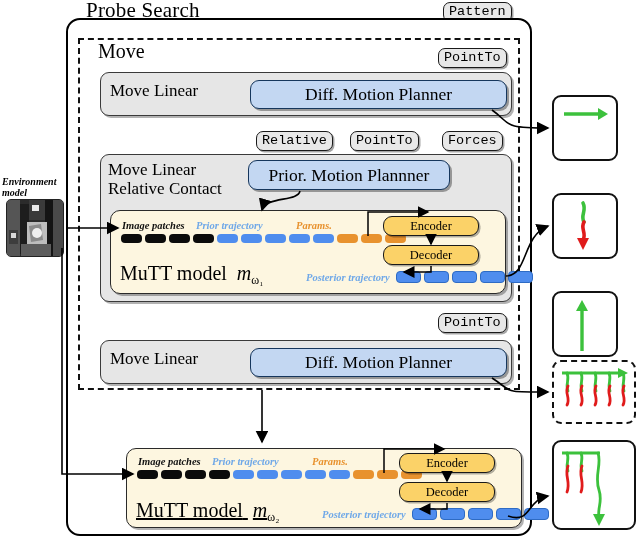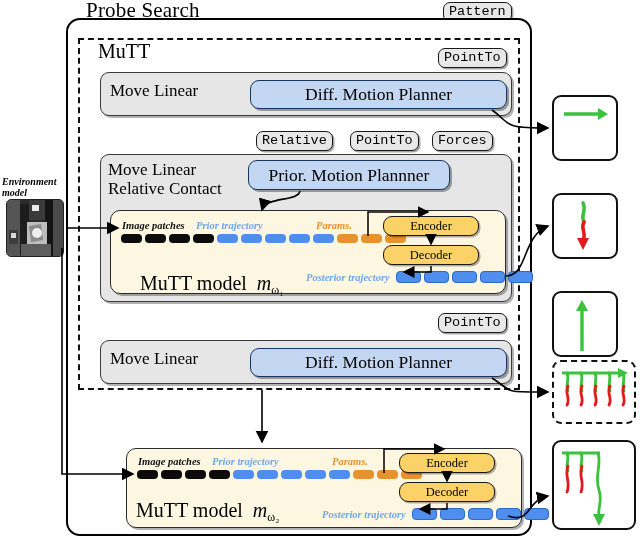--- a/index.html
+++ b/index.html
@@ -40,21 +40,21 @@
            font-size:17.5px;white-space:nowrap;}
 
   
   .mutt{background:#fdf6e0;border:1.6px solid #2a2a2a;border-radius:10px;
         box-shadow:2px 2px 0 rgba(0,0,0,.30);}
   .mutt-name{font-size:20px;white-space:nowrap;}
   .mutt-name .sub{font-size:12px;vertical-align:-4px;}
   .tok-label{font-size:10.5px;font-style:italic;font-weight:bold;white-space:nowrap;}
   .lbl-img{color:#111;}
   .lbl-prior{color:#6fa8e8;}
-  .lbl-params{color:#e8922e;margin-left:20px;}
+  .lbl-params{color:#e8922e;}
   .lbl-post{color:#6fa8e8;text-align:right;}
   .tokrow{display:flex;gap:3px;align-items:center;}
   .tok{width:21px;height:9px;border-radius:4px;}
   .tok.black{background:#0b0b0b;}
   .tok.blue{background:#4f8dee;}
   .tok.orange{background:#e8922e;}
   .tok.post{width:23px;height:10px;background:#4f8dee;border:1px solid #2e6bc4;}
 
   
   .ed{background:#fbd268;border:1.5px solid #1a1a1a;border-radius:9px;
@@ -75,30 +75,30 @@
 </style>
 </head>
 <body>
 
 <div class="abs serif" id="title">Probe Search</div>
 <div class="abs pill" style="left:443px;top:2px;">Pattern</div>
 
 <div class="abs" id="outer"></div>
 
 <div class="abs" id="loop"></div>
-<div class="abs serif" id="loop-label">MuTT</div>
+<div class="abs serif" id="loop-label">Move</div>
 <div class="abs pill" style="left:438px;top:48px;">PointTo</div>
 
 <div class="abs skill" style="left:100px;top:72px;width:412px;height:44px;"></div>
 <div class="abs serif skill-title" style="left:110px;top:81px;">Move Linear</div>
 <div class="abs planner" style="left:250px;top:80px;width:257px;height:29px;">Diff. Motion Planner</div>
 
 <div class="abs pill" style="left:256px;top:131px;">Relative</div>
 <div class="abs pill" style="left:350px;top:131px;">PointTo</div>
-<div class="abs pill" style="left:432px;top:131px;text-align:right;">Forces</div>
+<div class="abs pill" style="left:442px;top:131px;text-align:right;">Forces</div>
 
 <div class="abs skill" style="left:100px;top:154px;width:412px;height:148px;"></div>
 <div class="abs serif skill-title" style="left:108px;top:160px;">Move Linear</div>
 <div class="abs serif skill-title" style="left:108px;top:179px;">Relative Contact</div>
 <div class="abs planner" style="left:248px;top:160px;width:202px;height:30px;">Prior. Motion Plannner</div>
 
 <div class="abs mutt" style="left:110px;top:210px;width:396px;height:84px;"></div>
 <div class="abs tok-label lbl-img" style="left:122px;top:220px;">Image patches</div>
 <div class="abs tok-label lbl-prior" style="left:196px;top:220px;">Prior trajectory</div>
 <div class="abs tok-label lbl-params" style="left:296px;top:220px;">Params.</div>
@@ -114,21 +114,21 @@
   <span class="tok blue"></span>
   <span class="tok blue"></span>
   <span class="tok orange"></span>
   <span class="tok orange"></span>
   <span class="tok orange"></span>
 </div>
 
 <div class="abs ed" style="left:383px;top:216px;width:96px;height:20px;">Encoder</div>
 <div class="abs ed" style="left:383px;top:245px;width:96px;height:20px;">Decoder</div>
 
-<div class="abs serif mutt-name" style="left:120px;top:272px;margin-left:20px;">
+<div class="abs serif mutt-name" style="left:120px;top:262px;">
   <span>MuTT model</span>
   <i style="margin-left:5px;">m</i><span class="sub">ω₁</span>
 </div>
 <div class="abs tok-label lbl-post" style="left:306px;top:272px;">Posterior trajectory</div>
 <div class="abs tokrow" style="left:396px;top:271px;">
   <span class="tok post"></span>
   <span class="tok post"></span>
   <span class="tok post"></span>
   <span class="tok post"></span>
   <span class="tok post"></span>
@@ -156,21 +156,21 @@
   <span class="tok blue"></span>
   <span class="tok blue"></span>
   <span class="tok orange"></span>
   <span class="tok orange"></span>
   <span class="tok orange"></span>
 </div>
 
 <div class="abs ed" style="left:399px;top:453px;width:96px;height:20px;">Encoder</div>
 <div class="abs ed" style="left:399px;top:482px;width:96px;height:20px;">Decoder</div>
 
-<div class="abs serif mutt-name" style="left:136px;top:499px;">
+<div class="abs serif mutt-name" style="left:136px;top:499px;text-decoration:underline;">
   <span>MuTT model</span>
   <i style="margin-left:5px;">m</i><span class="sub">ω₂</span>
 </div>
 <div class="abs tok-label lbl-post" style="left:322px;top:509px;">Posterior trajectory</div>
 <div class="abs tokrow" style="left:412px;top:508px;">
   <span class="tok post"></span>
   <span class="tok post"></span>
   <span class="tok post"></span>
   <span class="tok post"></span>
   <span class="tok post"></span>

